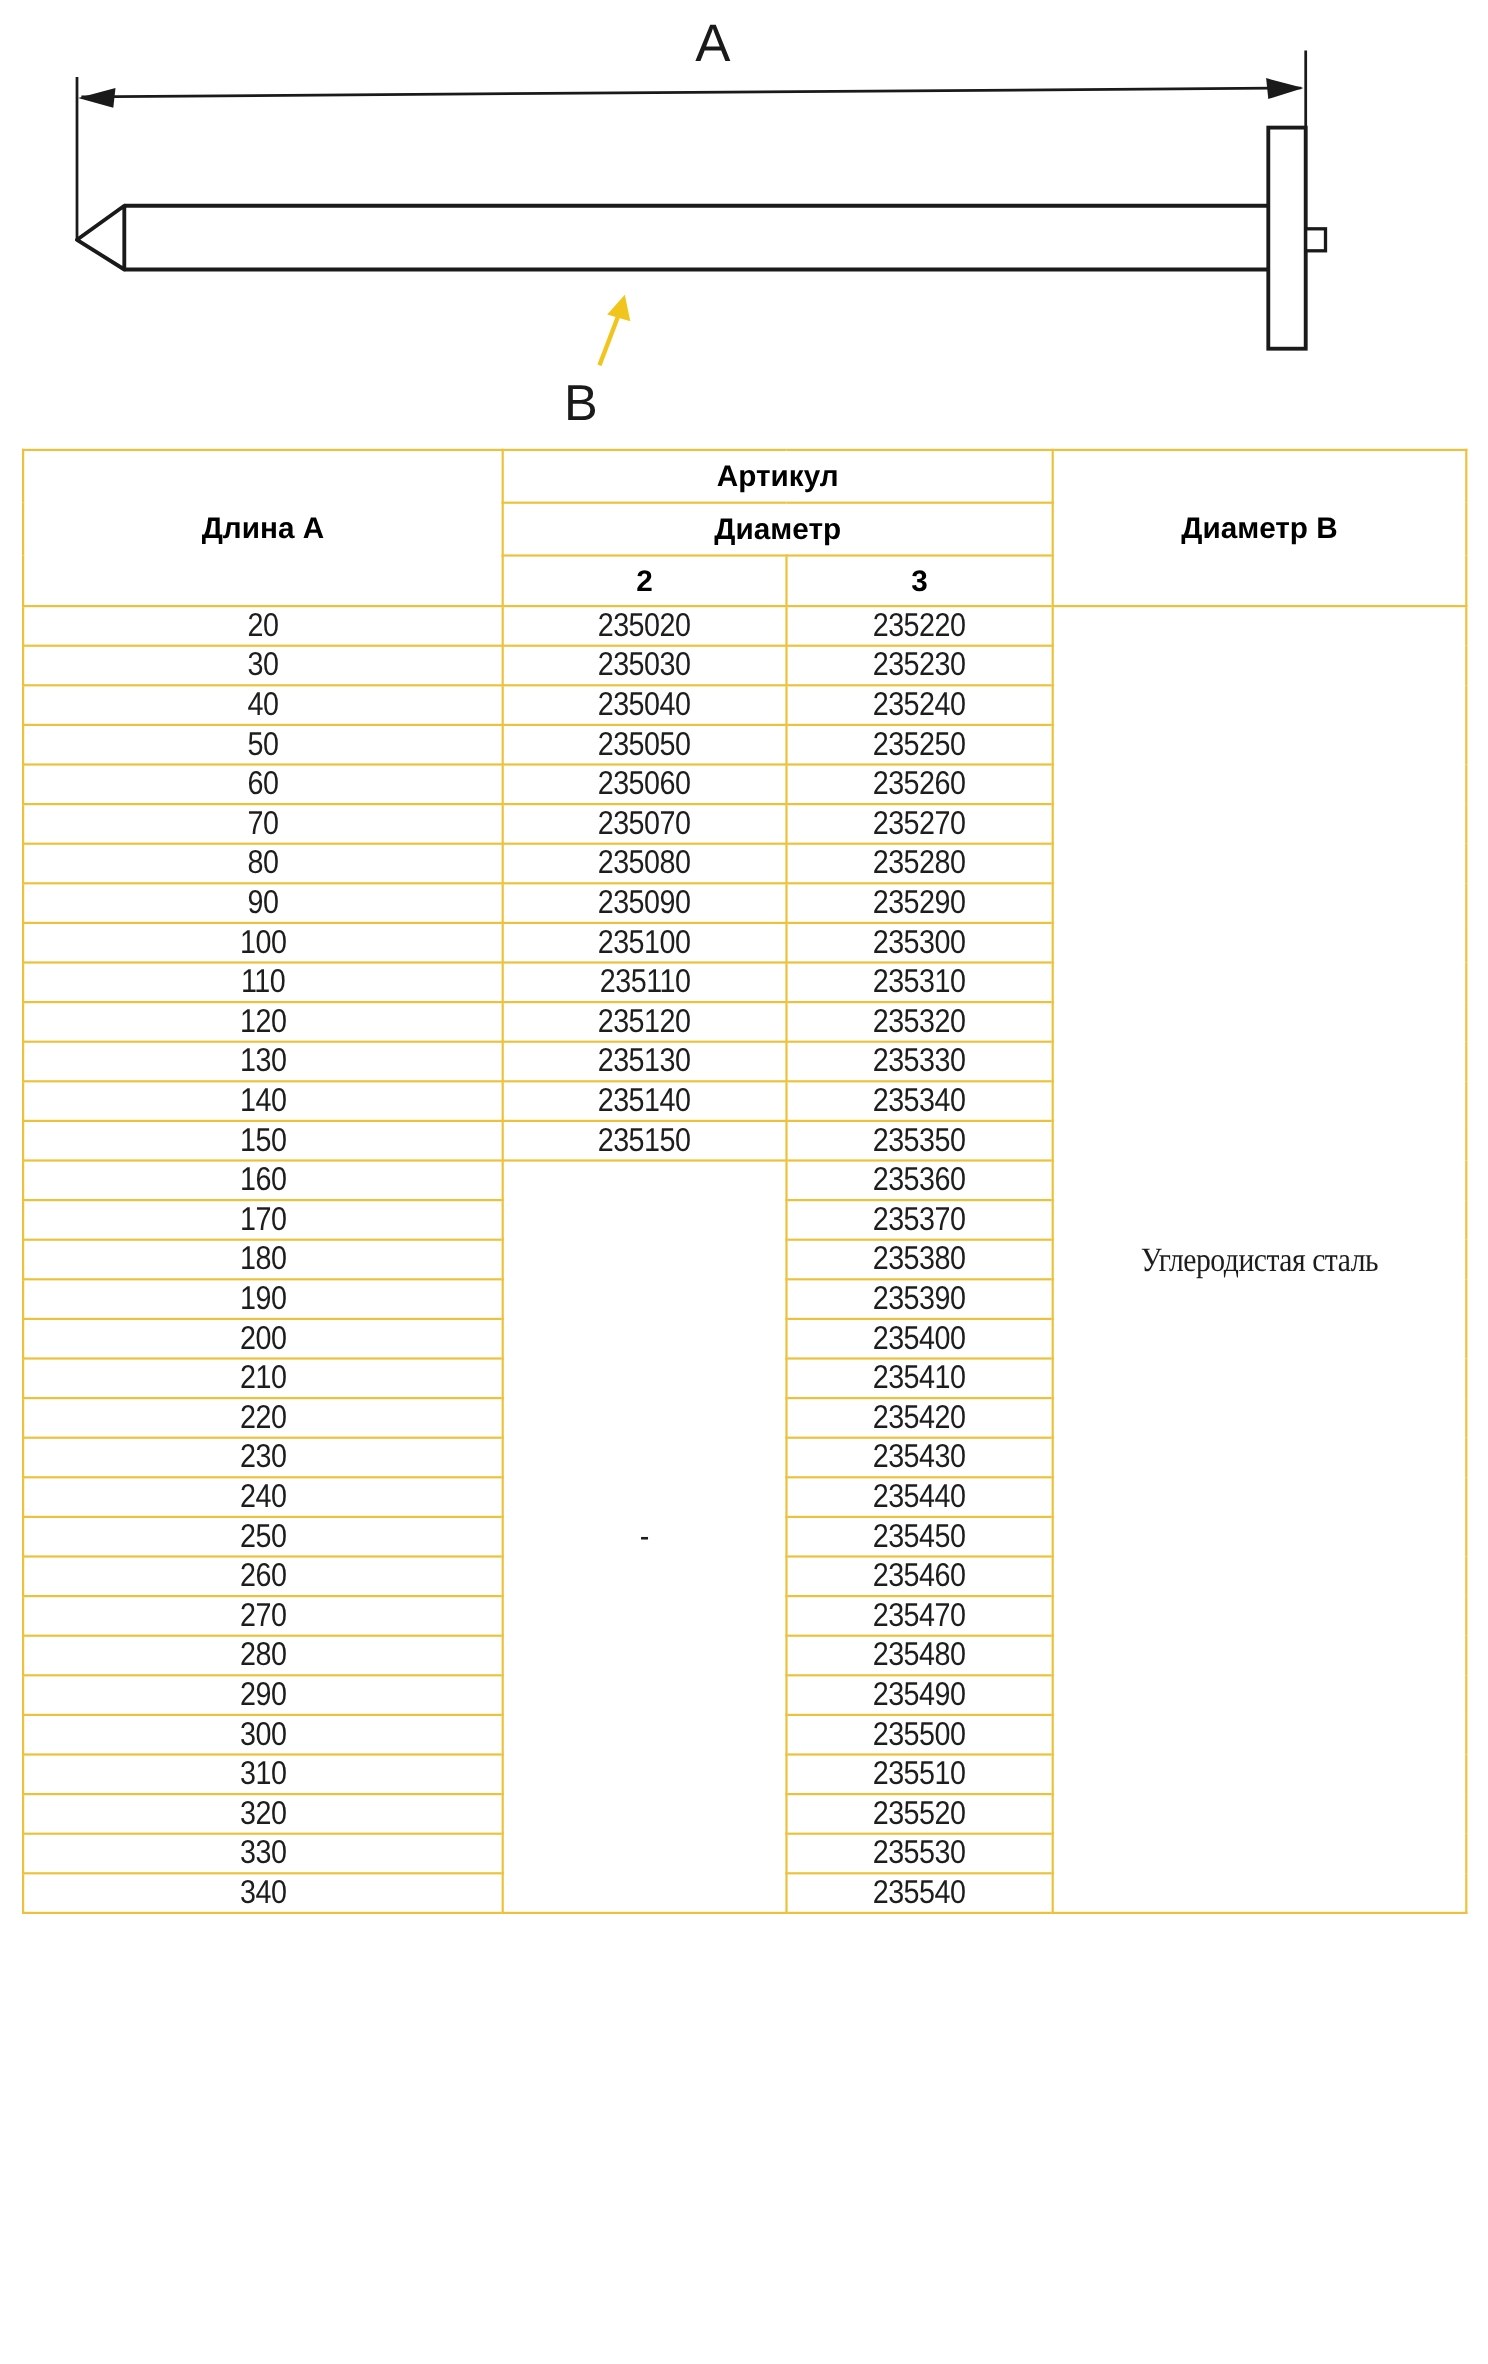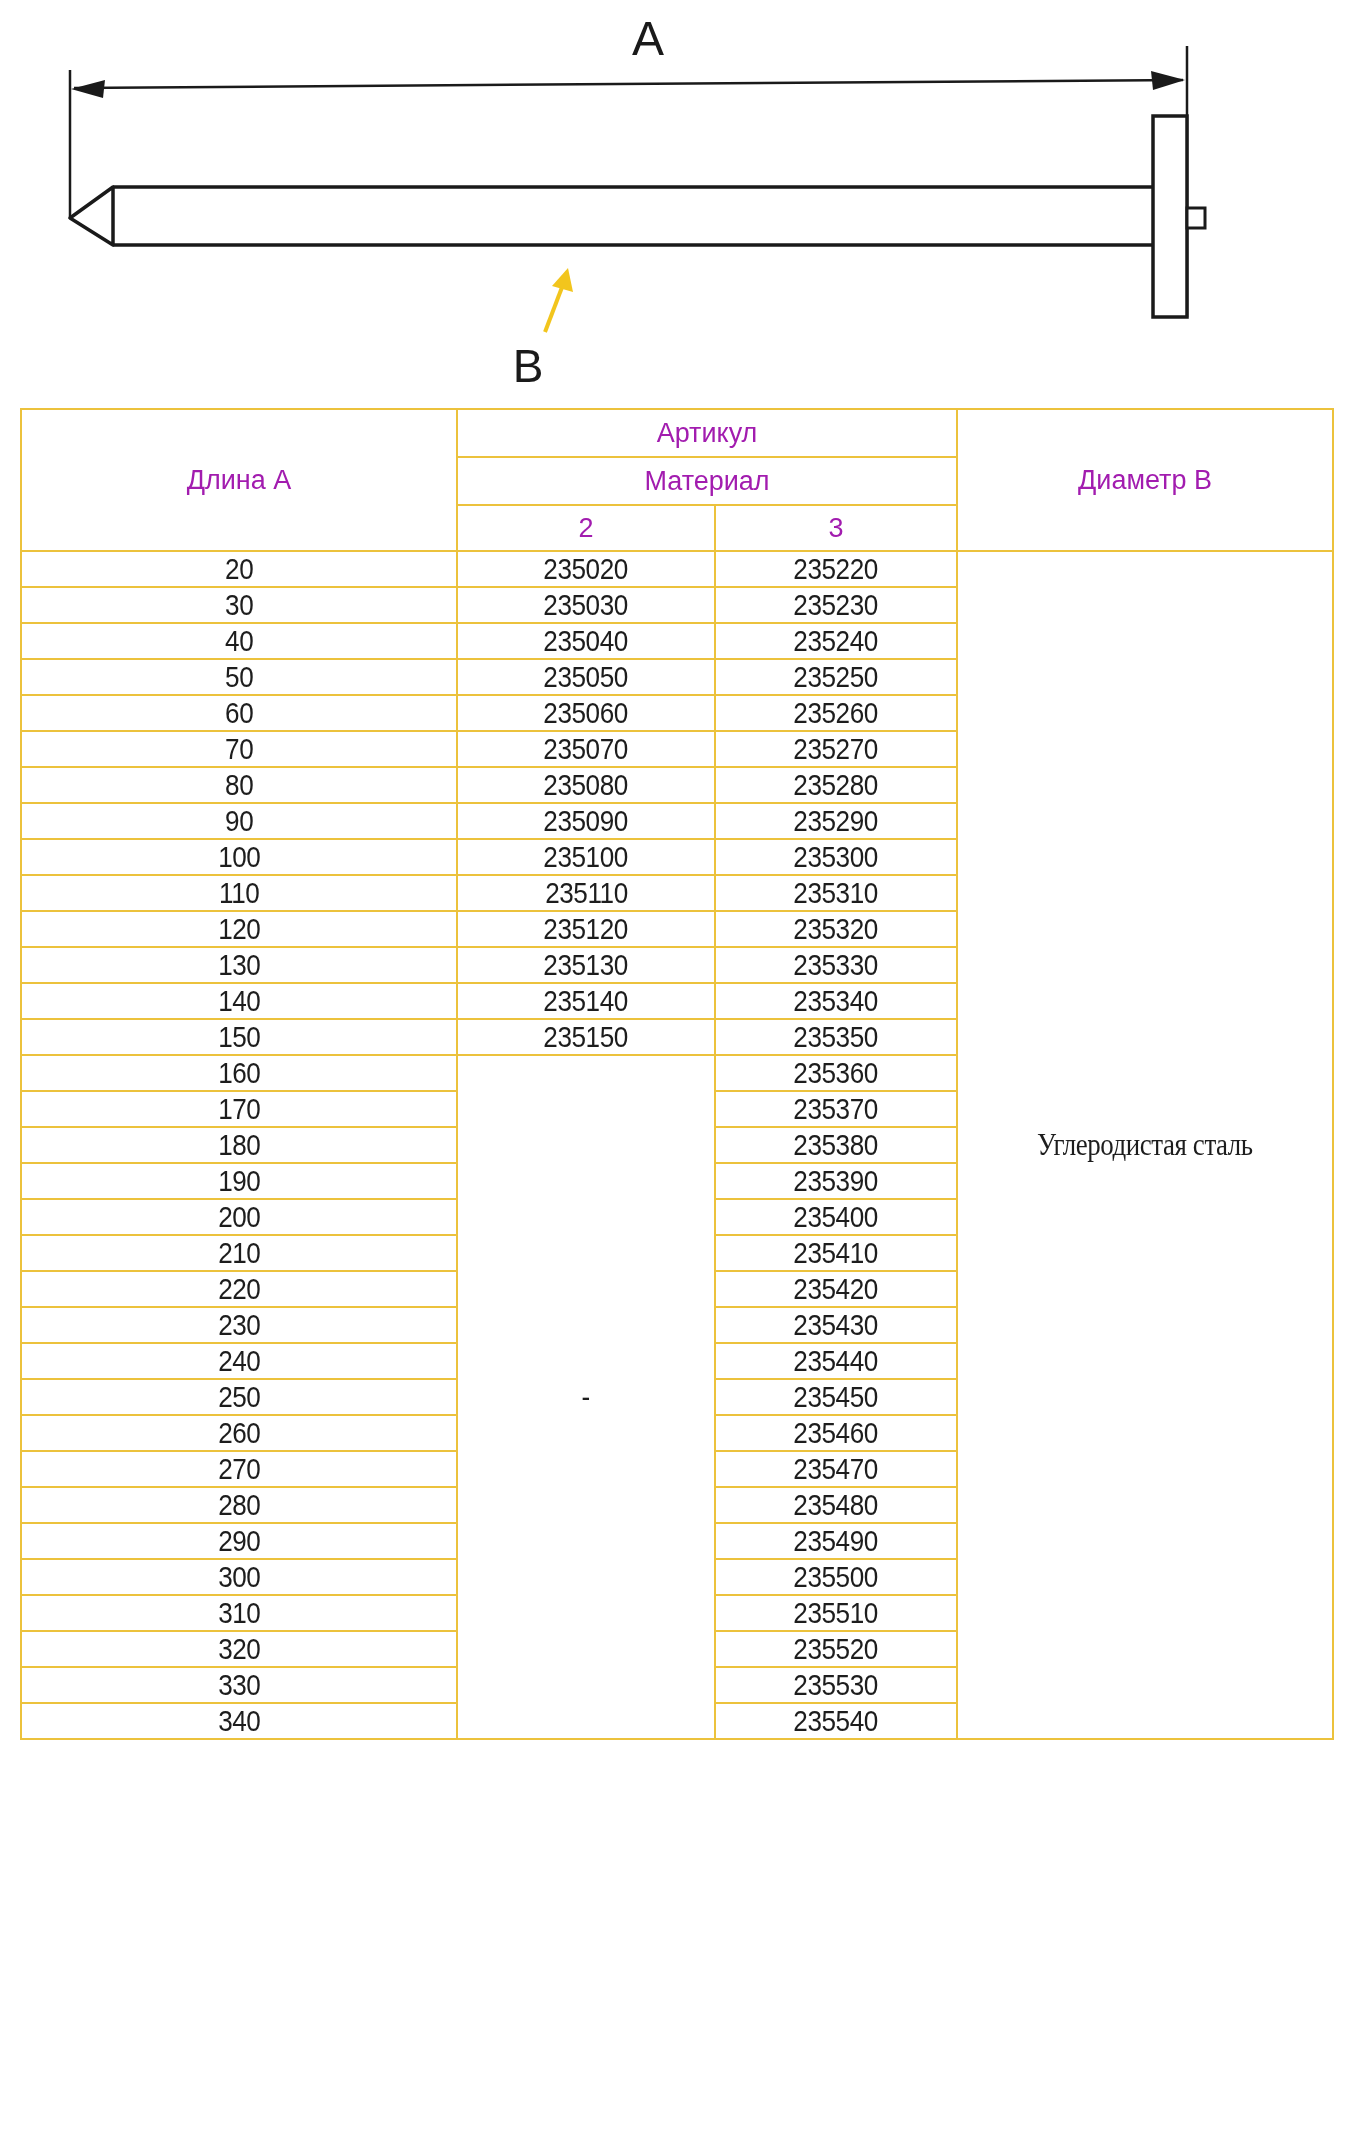--- a/index.html
+++ b/index.html
@@ -22,22 +22,22 @@
     border:2px solid #ECC23C;
     text-align:center;
     vertical-align:middle;
     padding:0;
     overflow:hidden;
     background:#ffffff;
   }
   thead tr{height:48px;}
   thead tr.sub{height:46px;}
   thead td{
-    color:#a21caf;
-    font-weight:400;
+    color:#000000;
+    font-weight:700;
     font-size:27px;
     margin-top:44px;
   }
   tbody tr{height:32px;}
   tbody td{
     color:#1d1d1d;
     font-size:30px;
   }
   .t{
     display:inline-block;
@@ -90,21 +90,21 @@
         </td>
         <td colspan="2">
           <span>Артикул</span>
         </td>
         <td rowspan="3">
           <span>Диаметр В</span>
         </td>
       </tr>
       <tr>
         <td colspan="2">
-          <span>Материал</span>
+          <span>Диаметр</span>
         </td>
       </tr>
       <tr class="sub">
         <td>
           <span>2</span>
         </td>
         <td>
           <span>3</span>
         </td>
       </tr>

